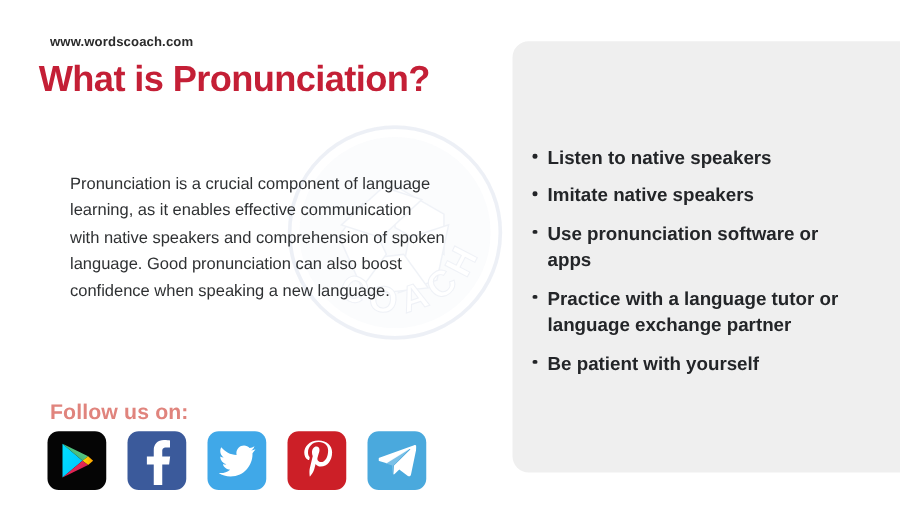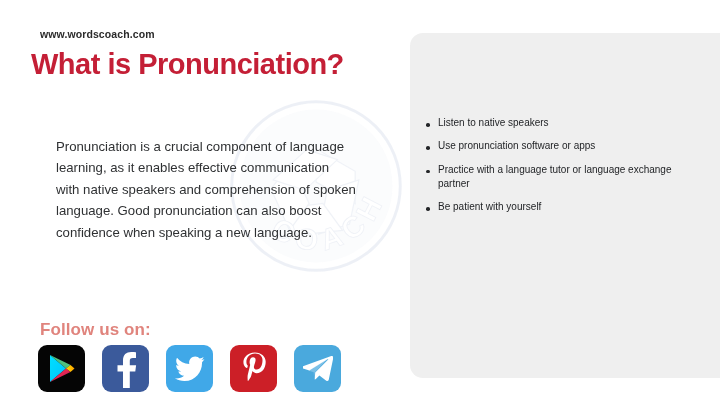--- a/index.html
+++ b/index.html
@@ -134,23 +134,23 @@
     width: 258px;
     margin: 0;
     padding: 0;
     list-style: none;
     z-index: 3;
   }
   .tips-list li {
     position: relative;
     padding-left: 14px;
     margin-bottom: 9px;
-    font-size: 10px;
+    font-size: 15px;
     line-height: 1.43;
-    font-weight: normal;
+    font-weight: bold;
     color: #232528;
   }
   .tips-list li::before {
     content: "";
     position: absolute;
     left: 2px;
     top: 7px;
     width: 3.6px;
     height: 3.6px;
     border-radius: 50%;
@@ -247,18 +247,19 @@
       </svg>
     </div>
 
   </div>
 
   <div class="tips-panel"></div>
 
 
   <ul class="tips-list">
     <li>Listen to native speakers</li>
+    <li>Imitate native speakers</li>
     <li>Use pronunciation software or apps</li>
     <li>Practice with a language tutor or language exchange partner</li>
     <li>Be patient with yourself</li>
   </ul>
 
 </div>
 
 </body></html>

